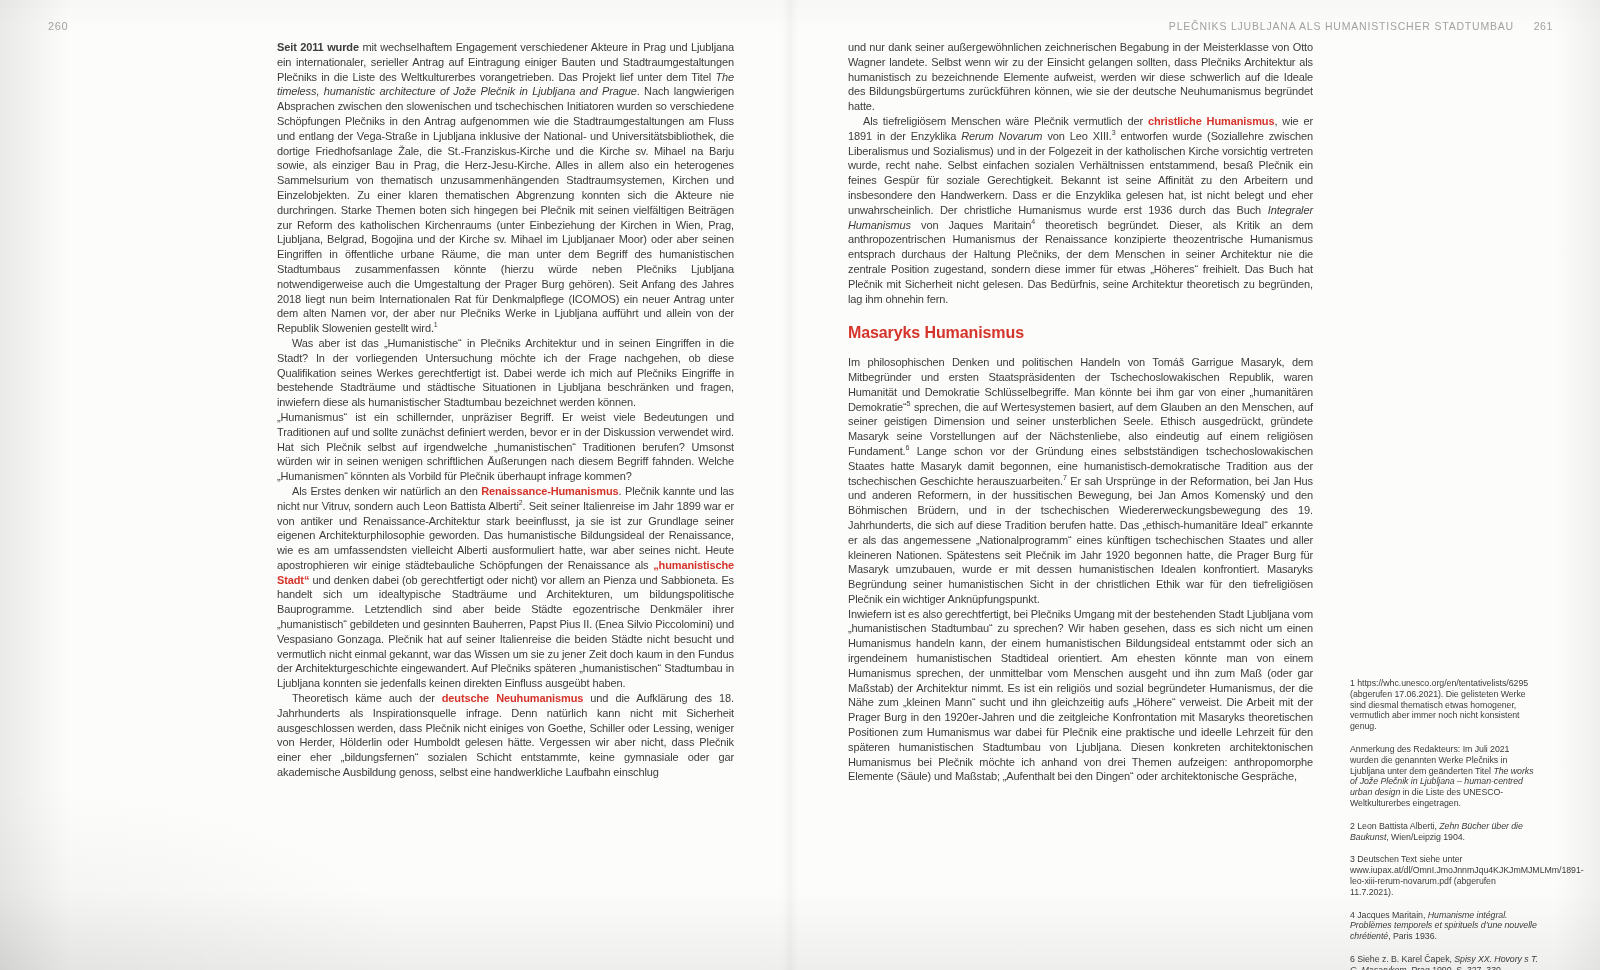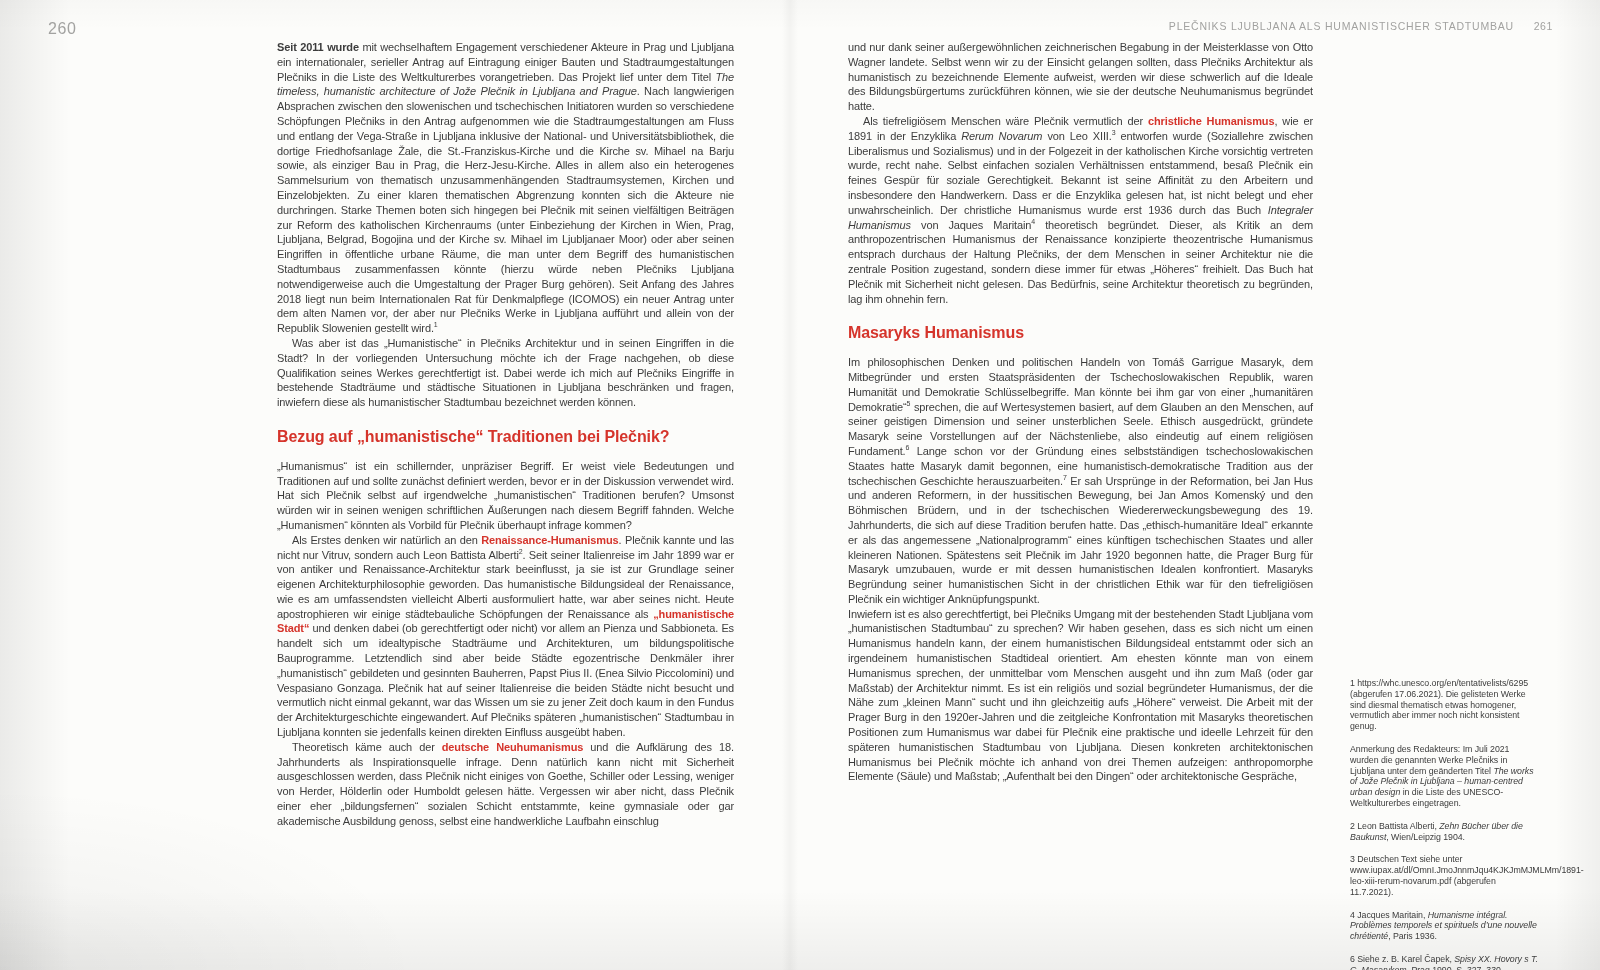--- a/index.html
+++ b/index.html
@@ -21,21 +21,21 @@
   .gutter-shadow{
     position:absolute;left:782px;top:0;width:16px;height:100%;
     background:linear-gradient(90deg, transparent, rgba(0,0,0,0.035), transparent);
   }
   .page{position:absolute;top:0;height:970px;}
   .page-left{left:0;width:790px;}
   .page-right{left:790px;width:810px;}
 
   .page-number-left{
     position:absolute;left:48px;top:20px;
-    font-size:16px;color:var(--muted);letter-spacing:0.6px;
+    font-size:11px;color:var(--muted);letter-spacing:0.6px;
   }
   .running-head{
     position:absolute;right:47px;top:20px;text-align:left;
     font-size:10.5px;color:var(--muted);letter-spacing:0.8px;
     white-space:nowrap;
   }
   .running-head .page-number-right{margin-left:16px;letter-spacing:0.6px;}
 
   .text-col{
     position:absolute;color:var(--text);
@@ -66,21 +66,20 @@
 </head>
 <body>
 
 <div class="spread">
 
   <div class="page page-left">
     <div class="page-number-left">260</div>
     <div class="text-col col-left">
         <p class="para"><span class="bold">Seit 2011 wurde</span><span> mit wechselhaftem Engagement verschiedener Akteure in Prag und Ljubljana ein internationaler, serieller Antrag auf Eintragung einiger Bauten und Stadtraumgestaltungen Plečniks in die Liste des Weltkulturerbes vorangetrieben. Das Projekt lief unter dem Titel </span><span class="italic">The timeless, humanistic architecture of Jože Plečnik in Ljubljana and Prague</span><span>. Nach langwierigen Absprachen zwischen den slowenischen und tschechischen Initiatoren wurden so verschiedene Schöpfungen Plečniks in den Antrag aufgenommen wie die Stadtraumgestaltungen am Fluss und entlang der Vega-Straße in Ljubljana inklusive der National- und Universitätsbibliothek, die dortige Friedhofsanlage Žale, die St.-Franziskus-Kirche und die Kirche sv. Mihael na Barju sowie, als einziger Bau in Prag, die Herz-Jesu-Kirche. Alles in allem also ein heterogenes Sammelsurium von thematisch unzusammenhängenden Stadtraumsystemen, Kirchen und Einzelobjekten. Zu einer klaren thematischen Abgrenzung konnten sich die Akteure nie durchringen. Starke Themen boten sich hingegen bei Plečnik mit seinen vielfältigen Beiträgen zur Reform des katholischen Kirchenraums (unter Einbeziehung der Kirchen in Wien, Prag, Ljubljana, Belgrad, Bogojina und der Kirche sv. Mihael im Ljubljanaer Moor) oder aber seinen Eingriffen in öffentliche urbane Räume, die man unter dem Begriff des humanistischen Stadtumbaus zusammenfassen könnte (hierzu würde neben Plečniks Ljubljana notwendigerweise auch die Umgestaltung der Prager Burg gehören). Seit Anfang des Jahres 2018 liegt nun beim Internationalen Rat für Denkmalpflege (ICOMOS) ein neuer Antrag unter dem alten Namen vor, der aber nur Plečniks Werke in Ljubljana aufführt und allein von der Republik Slowenien gestellt wird.</span><span class="sup">1</span></p>
         <p class="para indent"><span>Was aber ist das „Humanistische“ in Plečniks Architektur und in seinen Eingriffen in die Stadt? In der vorliegenden Untersuchung möchte ich der Frage nachgehen, ob diese Qualifikation seines Werkes gerechtfertigt ist. Dabei werde ich mich auf Plečniks Eingriffe in bestehende Stadträume und städtische Situationen in Ljubljana beschränken und fragen, inwiefern diese als humanistischer Stadtumbau bezeichnet werden können.</span></p>
-        <div class="heading">Bezug auf „humanistische“ Traditionen bei Plečnik?</div>
         <p class="para"><span>„Humanismus“ ist ein schillernder, unpräziser Begriff. Er weist viele Bedeutungen und Traditionen auf und sollte zunächst definiert werden, bevor er in der Diskussion verwendet wird. Hat sich Plečnik selbst auf irgendwelche „humanistischen“ Traditionen berufen? Umsonst würden wir in seinen wenigen schriftlichen Äußerungen nach diesem Begriff fahnden. Welche „Humanismen“ könnten als Vorbild für Plečnik überhaupt infrage kommen?</span></p>
         <p class="para indent"><span>Als Erstes denken wir natürlich an den </span><span class="red">Renaissance-Humanismus</span><span>. Plečnik kannte und las nicht nur Vitruv, sondern auch Leon Battista Alberti</span><span class="sup">2</span><span>. Seit seiner Italienreise im Jahr 1899 war er von antiker und Renaissance-Architektur stark beeinflusst, ja sie ist zur Grundlage seiner eigenen Architekturphilosophie geworden. Das humanistische Bildungsideal der Renaissance, wie es am umfassendsten vielleicht Alberti ausformuliert hatte, war aber seines nicht. Heute apostrophieren wir einige städtebauliche Schöpfungen der Renaissance als </span><span class="red">„humanistische Stadt“</span><span> und denken dabei (ob gerechtfertigt oder nicht) vor allem an Pienza und Sabbioneta. Es handelt sich um idealtypische Stadträume und Architekturen, um bildungspolitische Bauprogramme. Letztendlich sind aber beide Städte egozentrische Denkmäler ihrer „humanistisch“ gebildeten und gesinnten Bauherren, Papst Pius II. (Enea Silvio Piccolomini) und Vespasiano Gonzaga. Plečnik hat auf seiner Italienreise die beiden Städte nicht besucht und vermutlich nicht einmal gekannt, war das Wissen um sie zu jener Zeit doch kaum in den Fundus der Architekturgeschichte eingewandert. Auf Plečniks späteren „humanistischen“ Stadtumbau in Ljubljana konnten sie jedenfalls keinen direkten Einfluss ausgeübt haben.</span></p>
         <p class="para indent"><span>Theoretisch käme auch der </span><span class="red">deutsche Neuhumanismus</span><span> und die Aufklärung des 18. Jahrhunderts als Inspirationsquelle infrage. Denn natürlich kann nicht mit Sicherheit ausgeschlossen werden, dass Plečnik nicht einiges von Goethe, Schiller oder Lessing, weniger von Herder, Hölderlin oder Humboldt gelesen hätte. Vergessen wir aber nicht, dass Plečnik einer eher „bildungsfernen“ sozialen Schicht entstammte, keine gymnasiale oder gar akademische Ausbildung genoss, selbst eine handwerkliche Laufbahn einschlug</span></p>
       </div>
   </div>
 
   <div class="page page-right">
     <div class="running-head">
       <span class="running-title">PLEČNIKS LJUBLJANA ALS HUMANISTISCHER STADTUMBAU</span>
       <span class="page-number-right">261</span>

